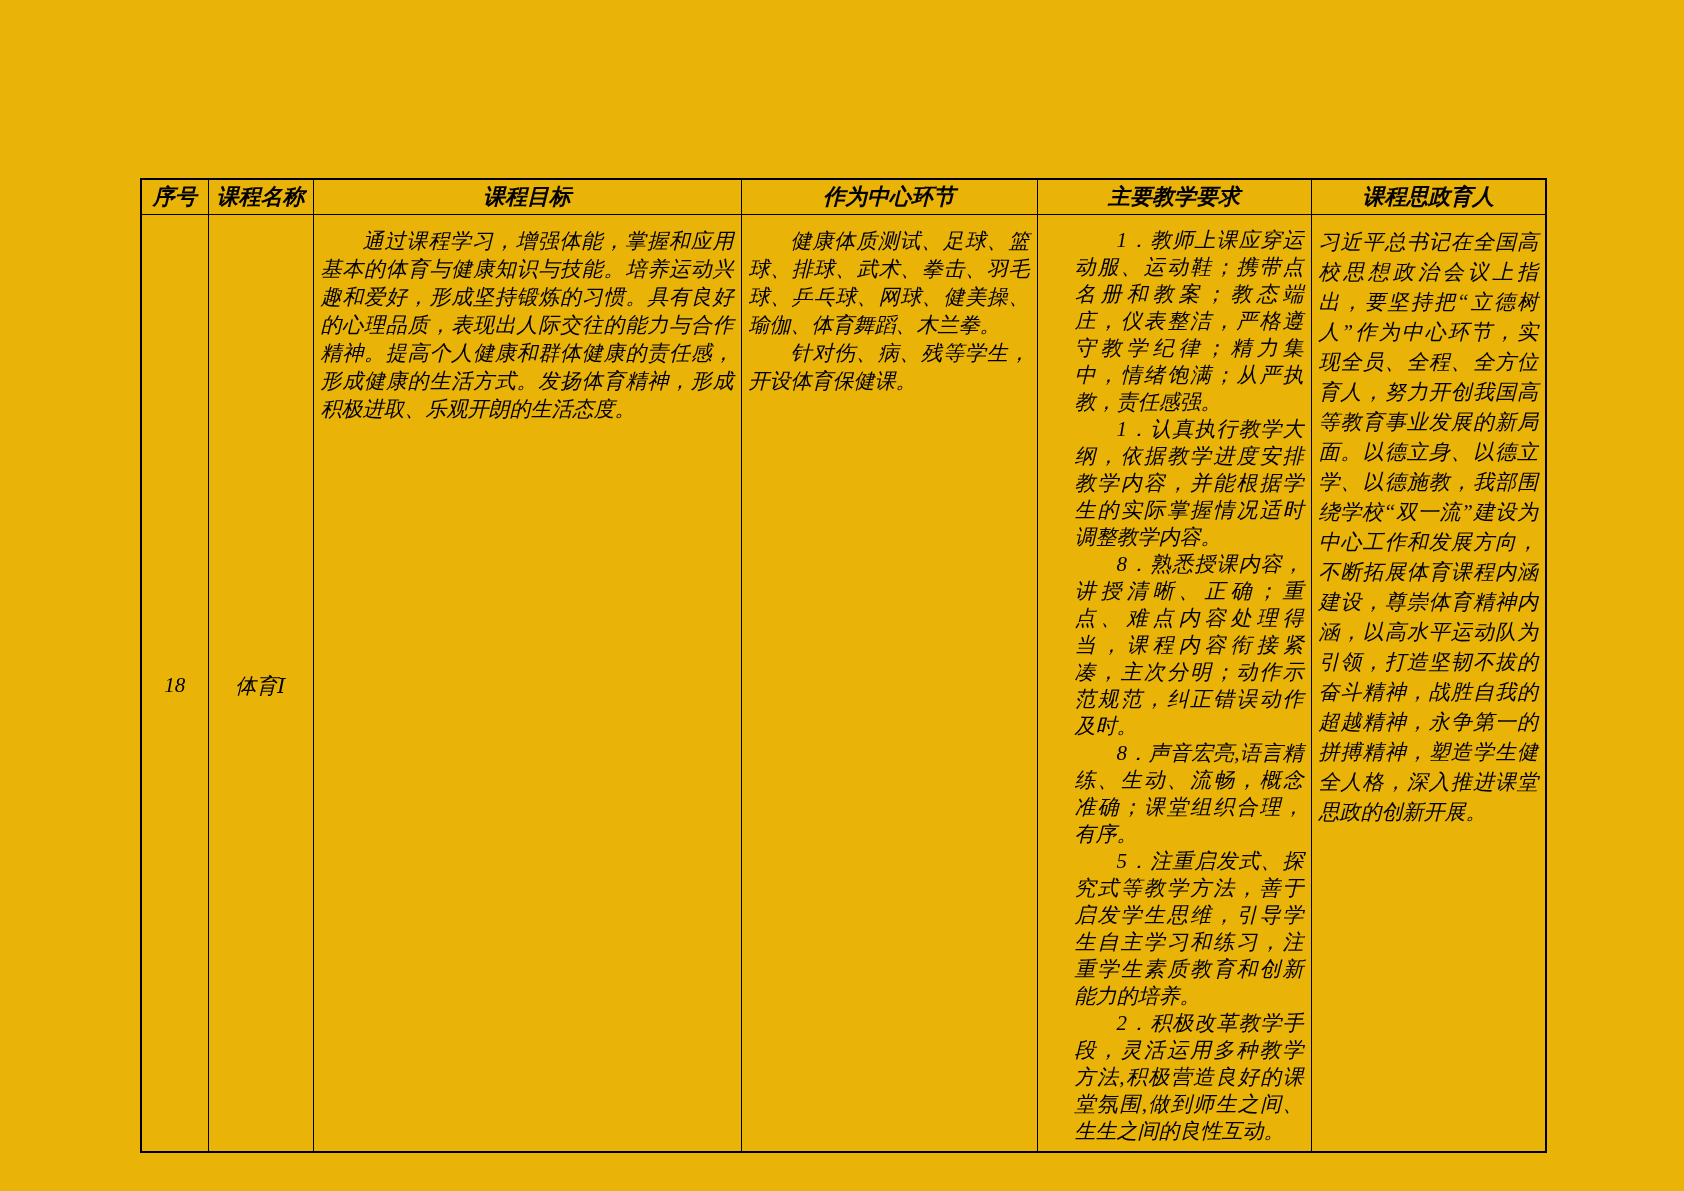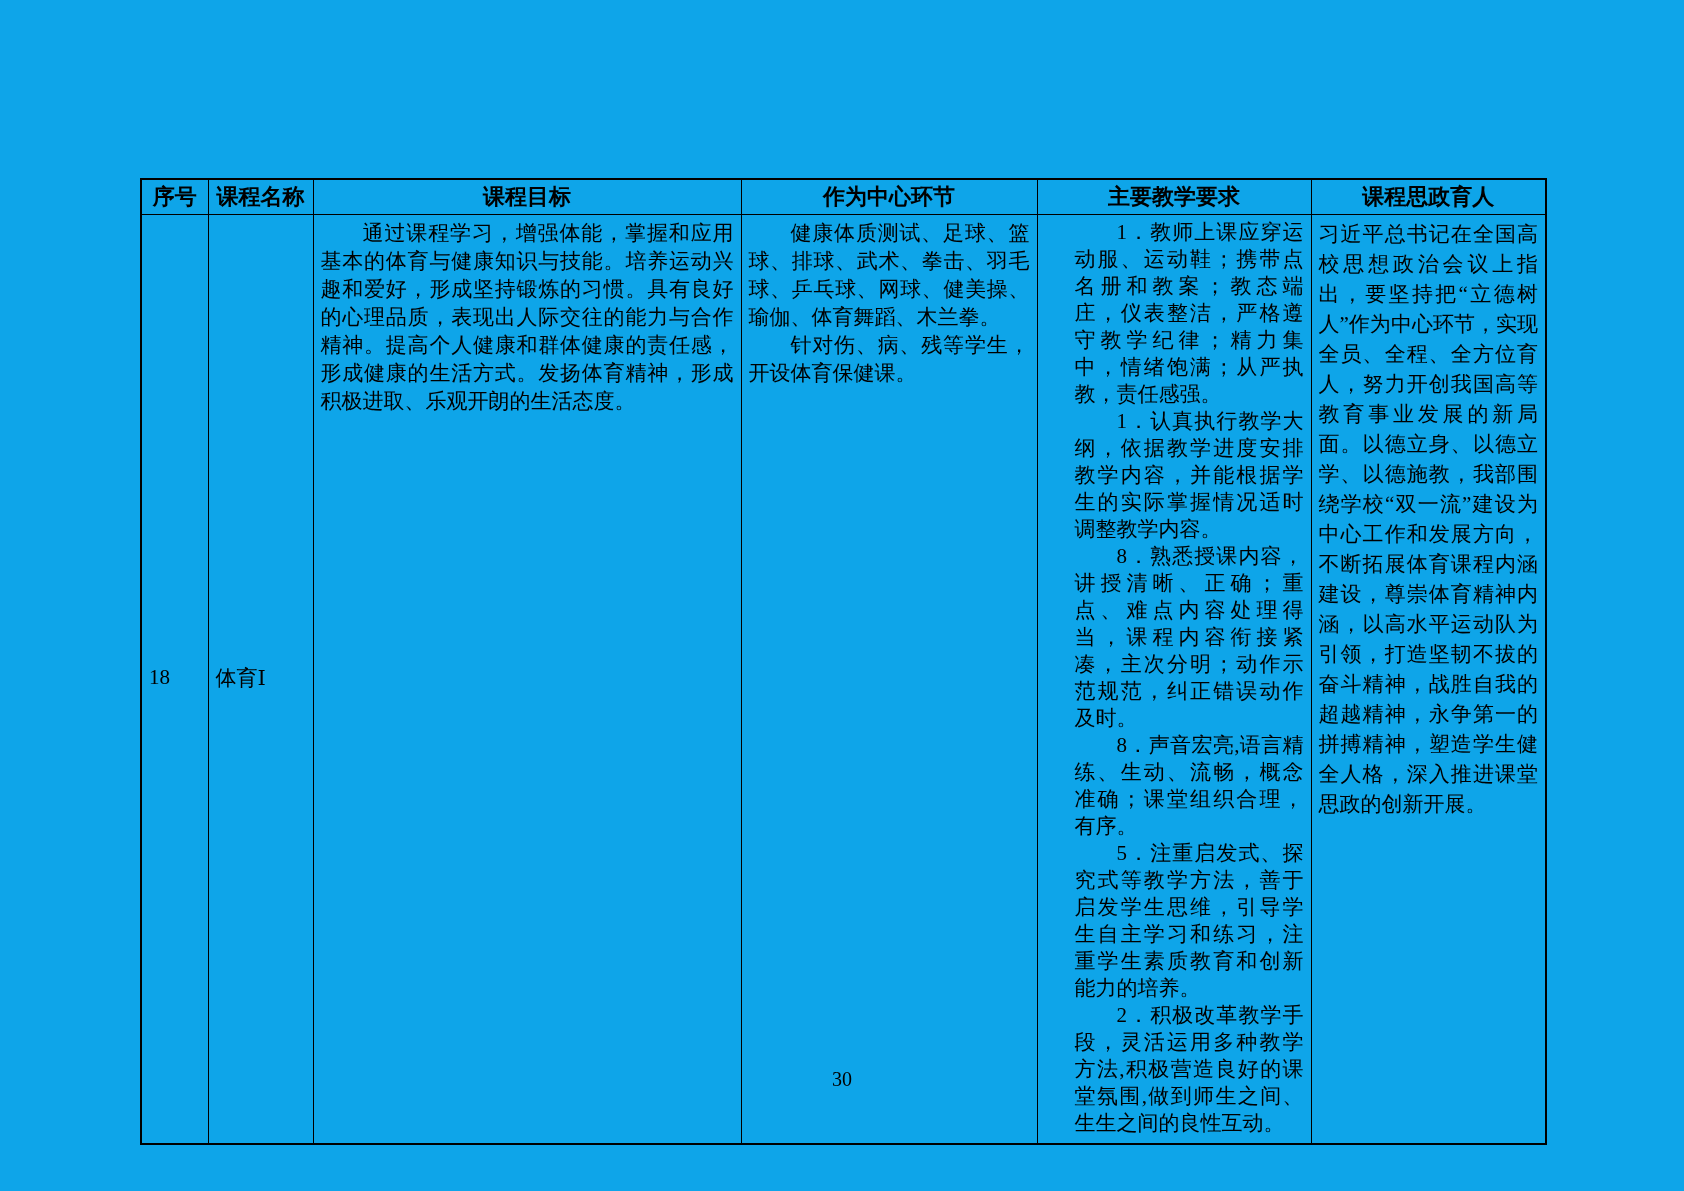--- a/index.html
+++ b/index.html
@@ -4,24 +4,25 @@
 <style>
   html, body {
     margin: 0;
     padding: 0;
     background: #ffffff;
   }
   .page {
     position: relative;
     width: 1684px;
     height: 1191px;
-    background: #0ea5e9;
+    background: #eab308;
     color: #000000;
     font-family: "Liberation Serif", "DejaVu Serif", serif;
     overflow: hidden;
+    font-style: italic;
   }
   table.course-table {
     position: absolute;
     left: 140px;
     top: 178px;
     width: 1405px;
     border-collapse: collapse;
     table-layout: fixed;
     border: 2px solid #000000;
   }
@@ -33,25 +34,25 @@
     font-size: 22px;
     font-weight: bold;
     text-align: center;
     vertical-align: middle;
     height: 35px;
     padding: 0 2px;
   }
   .course-table td {
     font-size: 21px;
     vertical-align: top;
-    padding: 4px 7px 6px 7px;
+    padding: 12px 7px 6px 7px;
     text-align: justify;
   }
   .course-table td.center-cell {
-    text-align: left;
+    text-align: center;
     vertical-align: middle;
     margin-top: 25px;
   }
   .course-table tbody tr {
     height: 765px;
   }
   .course-table p {
     margin: 0;
   }
   .indent {
@@ -114,15 +115,14 @@
           <p class="indent">5．注重启发式、探究式等教学方法，善于启发学生思维，引导学生自主学习和练习，注重学生素质教育和创新能力的培养。</p>
           <p class="indent">2．积极改革教学手段，灵活运用多种教学方法,积极营造良好的课堂氛围,做到师生之间、生生之间的良性互动。</p>
         </td>
         <td class="ideology-cell">
           <p>习近平总书记在全国高校思想政治会议上指出，要坚持把“立德树人”作为中心环节，实现全员、全程、全方位育人，努力开创我国高等教育事业发展的新局面。以德立身、以德立学、以德施教，我部围绕学校“双一流”建设为中心工作和发展方向，不断拓展体育课程内涵建设，尊崇体育精神内涵，以高水平运动队为引领，打造坚韧不拔的奋斗精神，战胜自我的超越精神，永争第一的拼搏精神，塑造学生健全人格，深入推进课堂思政的创新开展。</p>
         </td>
       </tr>
     </tbody>
   </table>
 
-  <div class="page-number">30</div>
 
 </div>
 
 </body></html>

